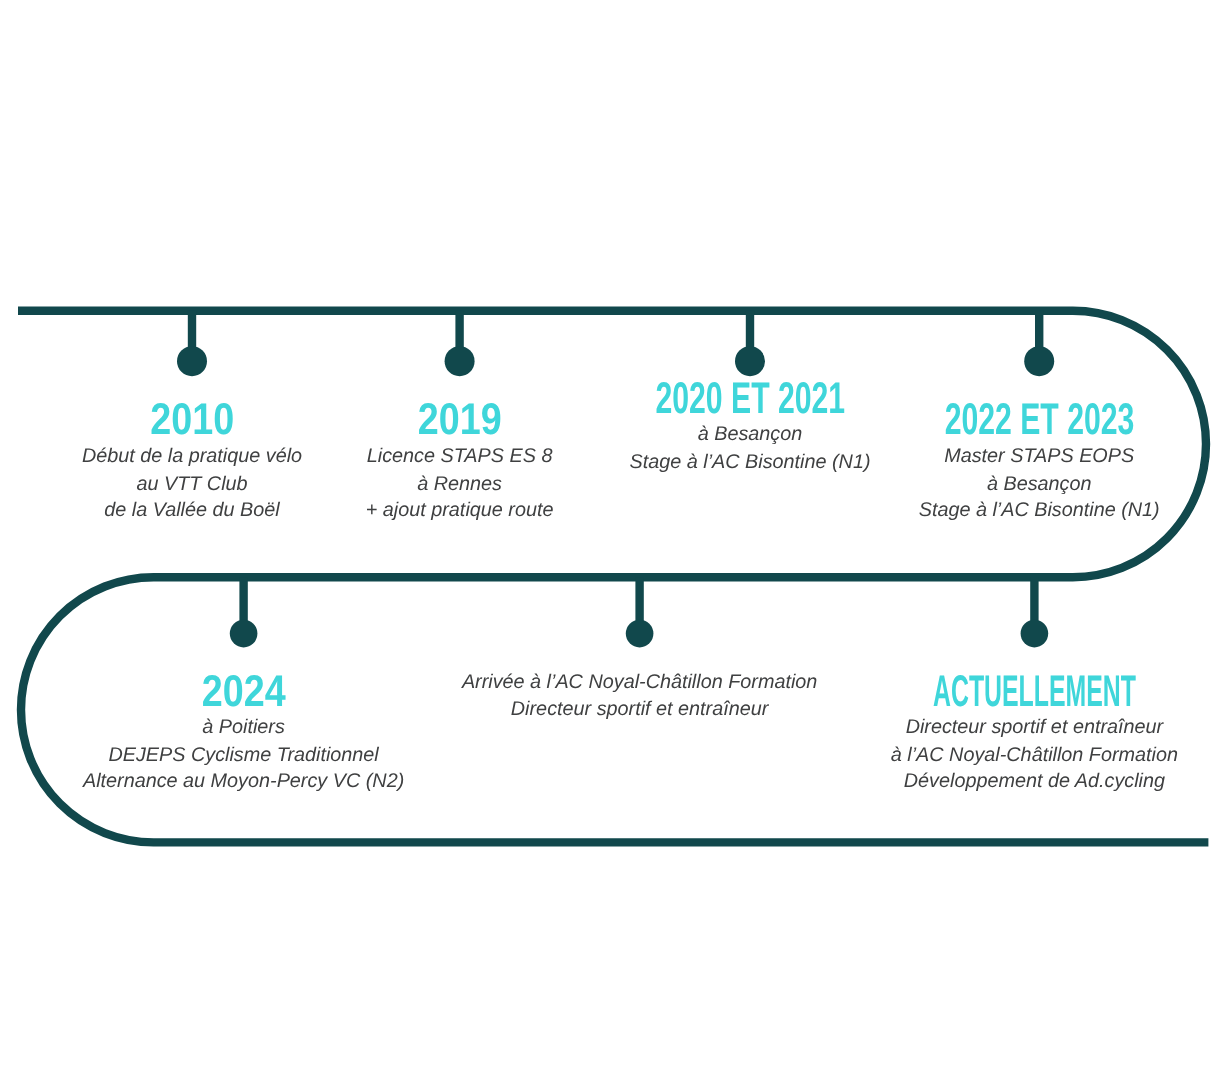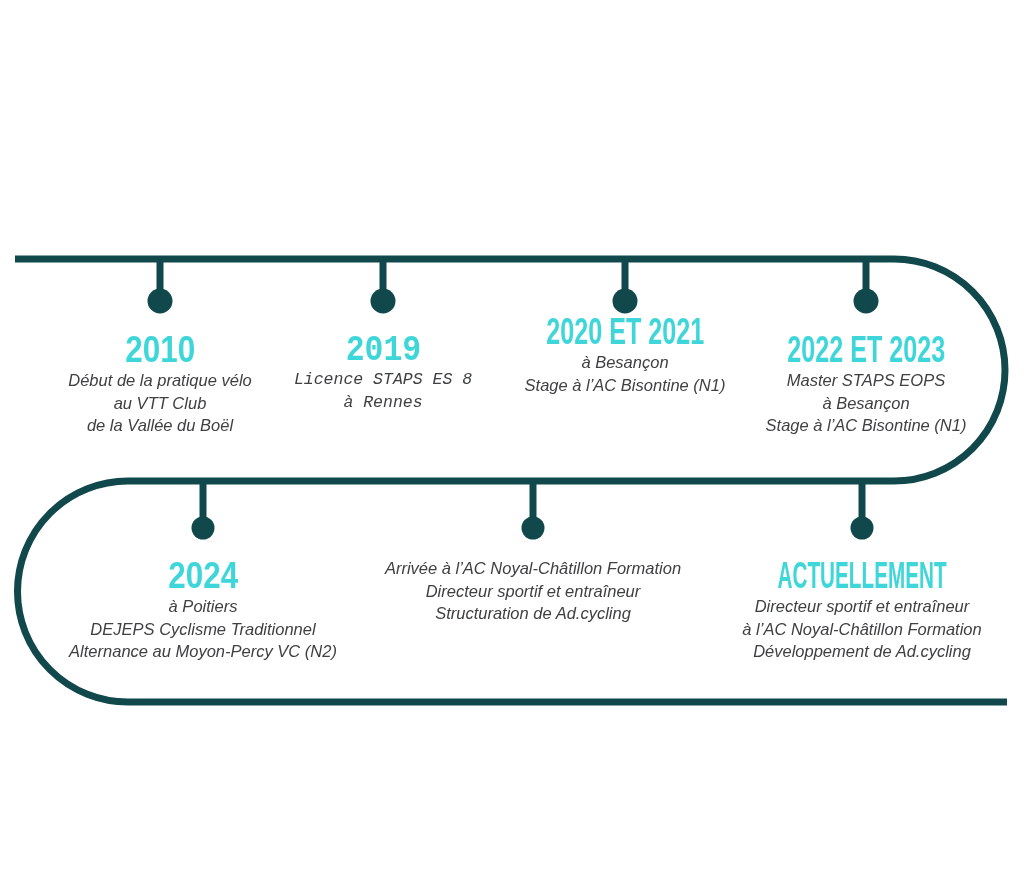--- a/index.html
+++ b/index.html
@@ -78,27 +78,28 @@
     <div class="item-title">
       <span class="condensed" style="transform:scaleX(0.85);">2010</span>
     </div>
     <div class="item-desc">
       <div>Début de la pratique vélo</div>
       <div>au VTT Club</div>
       <div>de la Vallée du Boël</div>
     </div>
   </div>
 
-  <div class="item" style="left:183px; top:331px;font-family:Liberation Mono, monospace;">
+  <div class="item" style="left:183px; top:331px;">
     <div class="item-title">
       <span class="condensed" style="transform:scaleX(0.85);">2019</span>
     </div>
     <div class="item-desc">
       <div>Licence STAPS ES 8</div>
       <div>à Rennes</div>
+      <div>+ ajout pratique route</div>
     </div>
   </div>
 
   <div class="item" style="left:425px; top:313px;">
     <div class="item-title">
       <span class="condensed" style="transform:scaleX(0.68);">2020 ET 2021</span>
     </div>
     <div class="item-desc">
       <div>à Besançon</div>
       <div>Stage à l’AC Bisontine (N1)</div>
@@ -124,21 +125,20 @@
       <div>à Poitiers</div>
       <div>DEJEPS Cyclisme Traditionnel</div>
       <div>Alternance au Moyon-Percy VC (N2)</div>
     </div>
   </div>
 
   <div class="item" style="left:333px; top:557px;">
     <div class="item-desc">
       <div>Arrivée à l’AC Noyal-Châtillon Formation</div>
       <div>Directeur sportif et entraîneur</div>
-      <div>Structuration de Ad.cycling</div>
     </div>
   </div>
 
   <div class="item" style="left:662px; top:557px;">
     <div class="item-title">
       <span class="condensed" style="transform:scaleX(0.56);">ACTUELLEMENT</span>
     </div>
     <div class="item-desc">
       <div>Directeur sportif et entraîneur</div>
       <div>à l’AC Noyal-Châtillon Formation</div>

